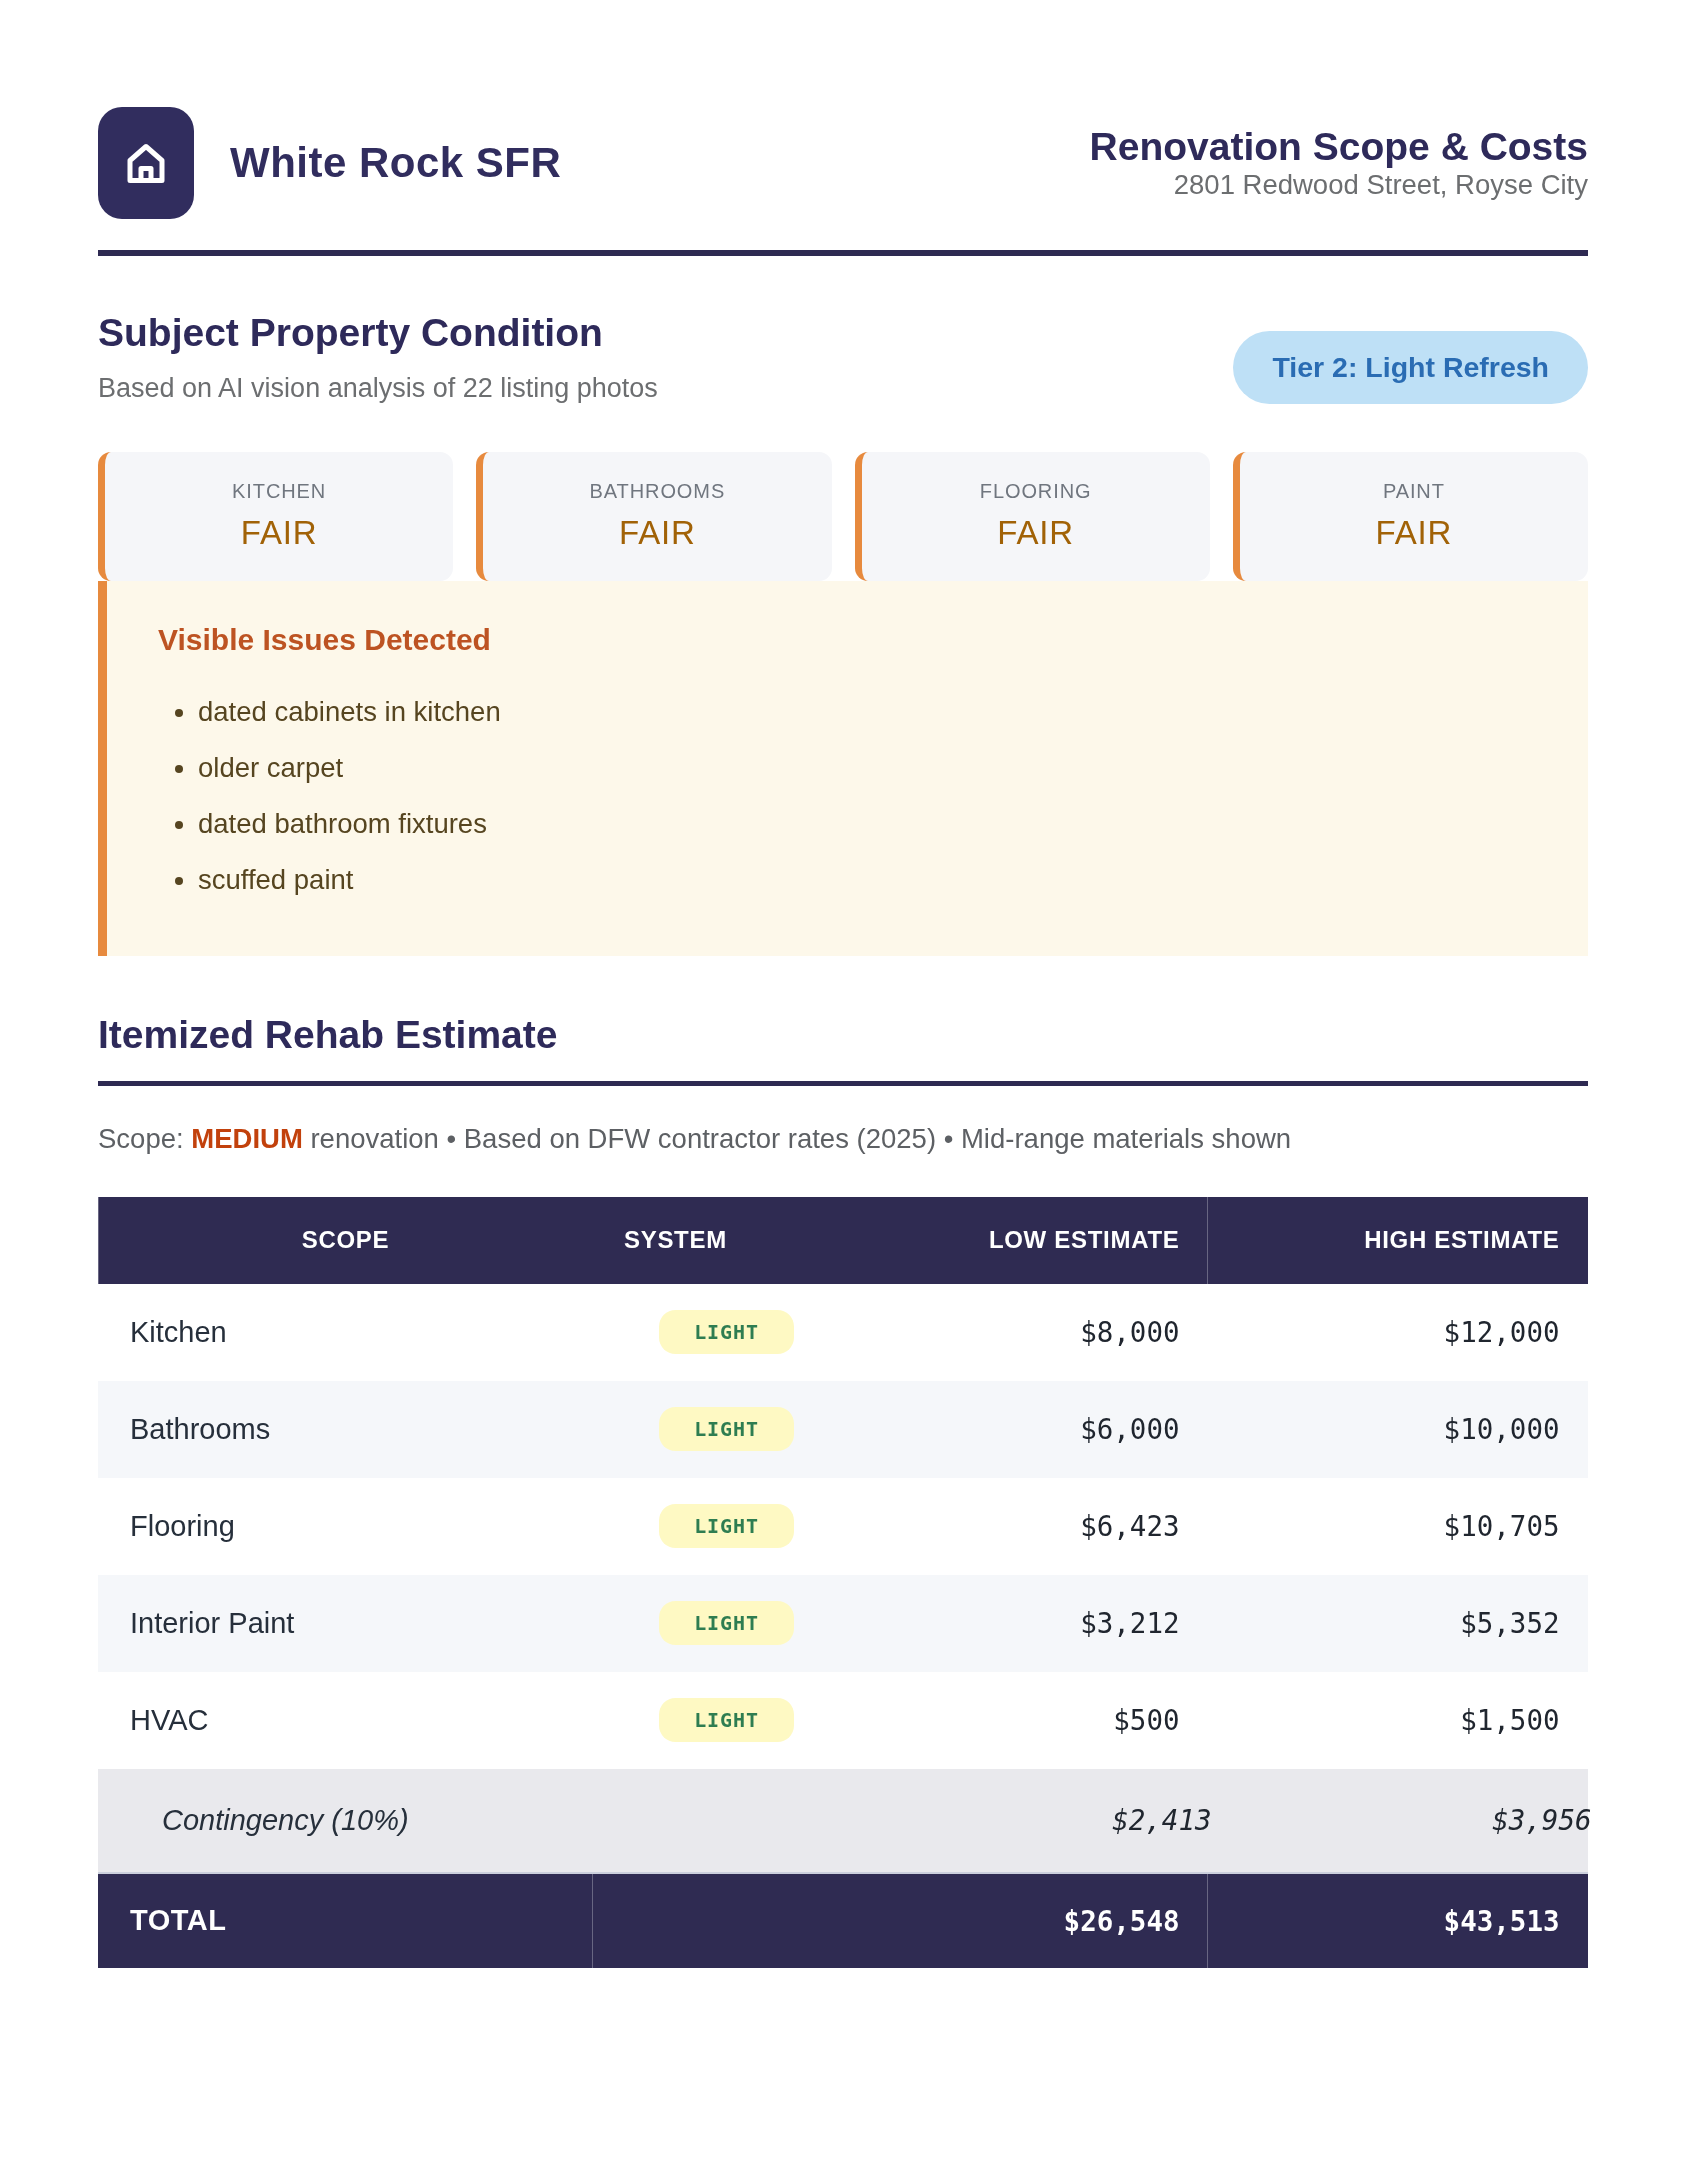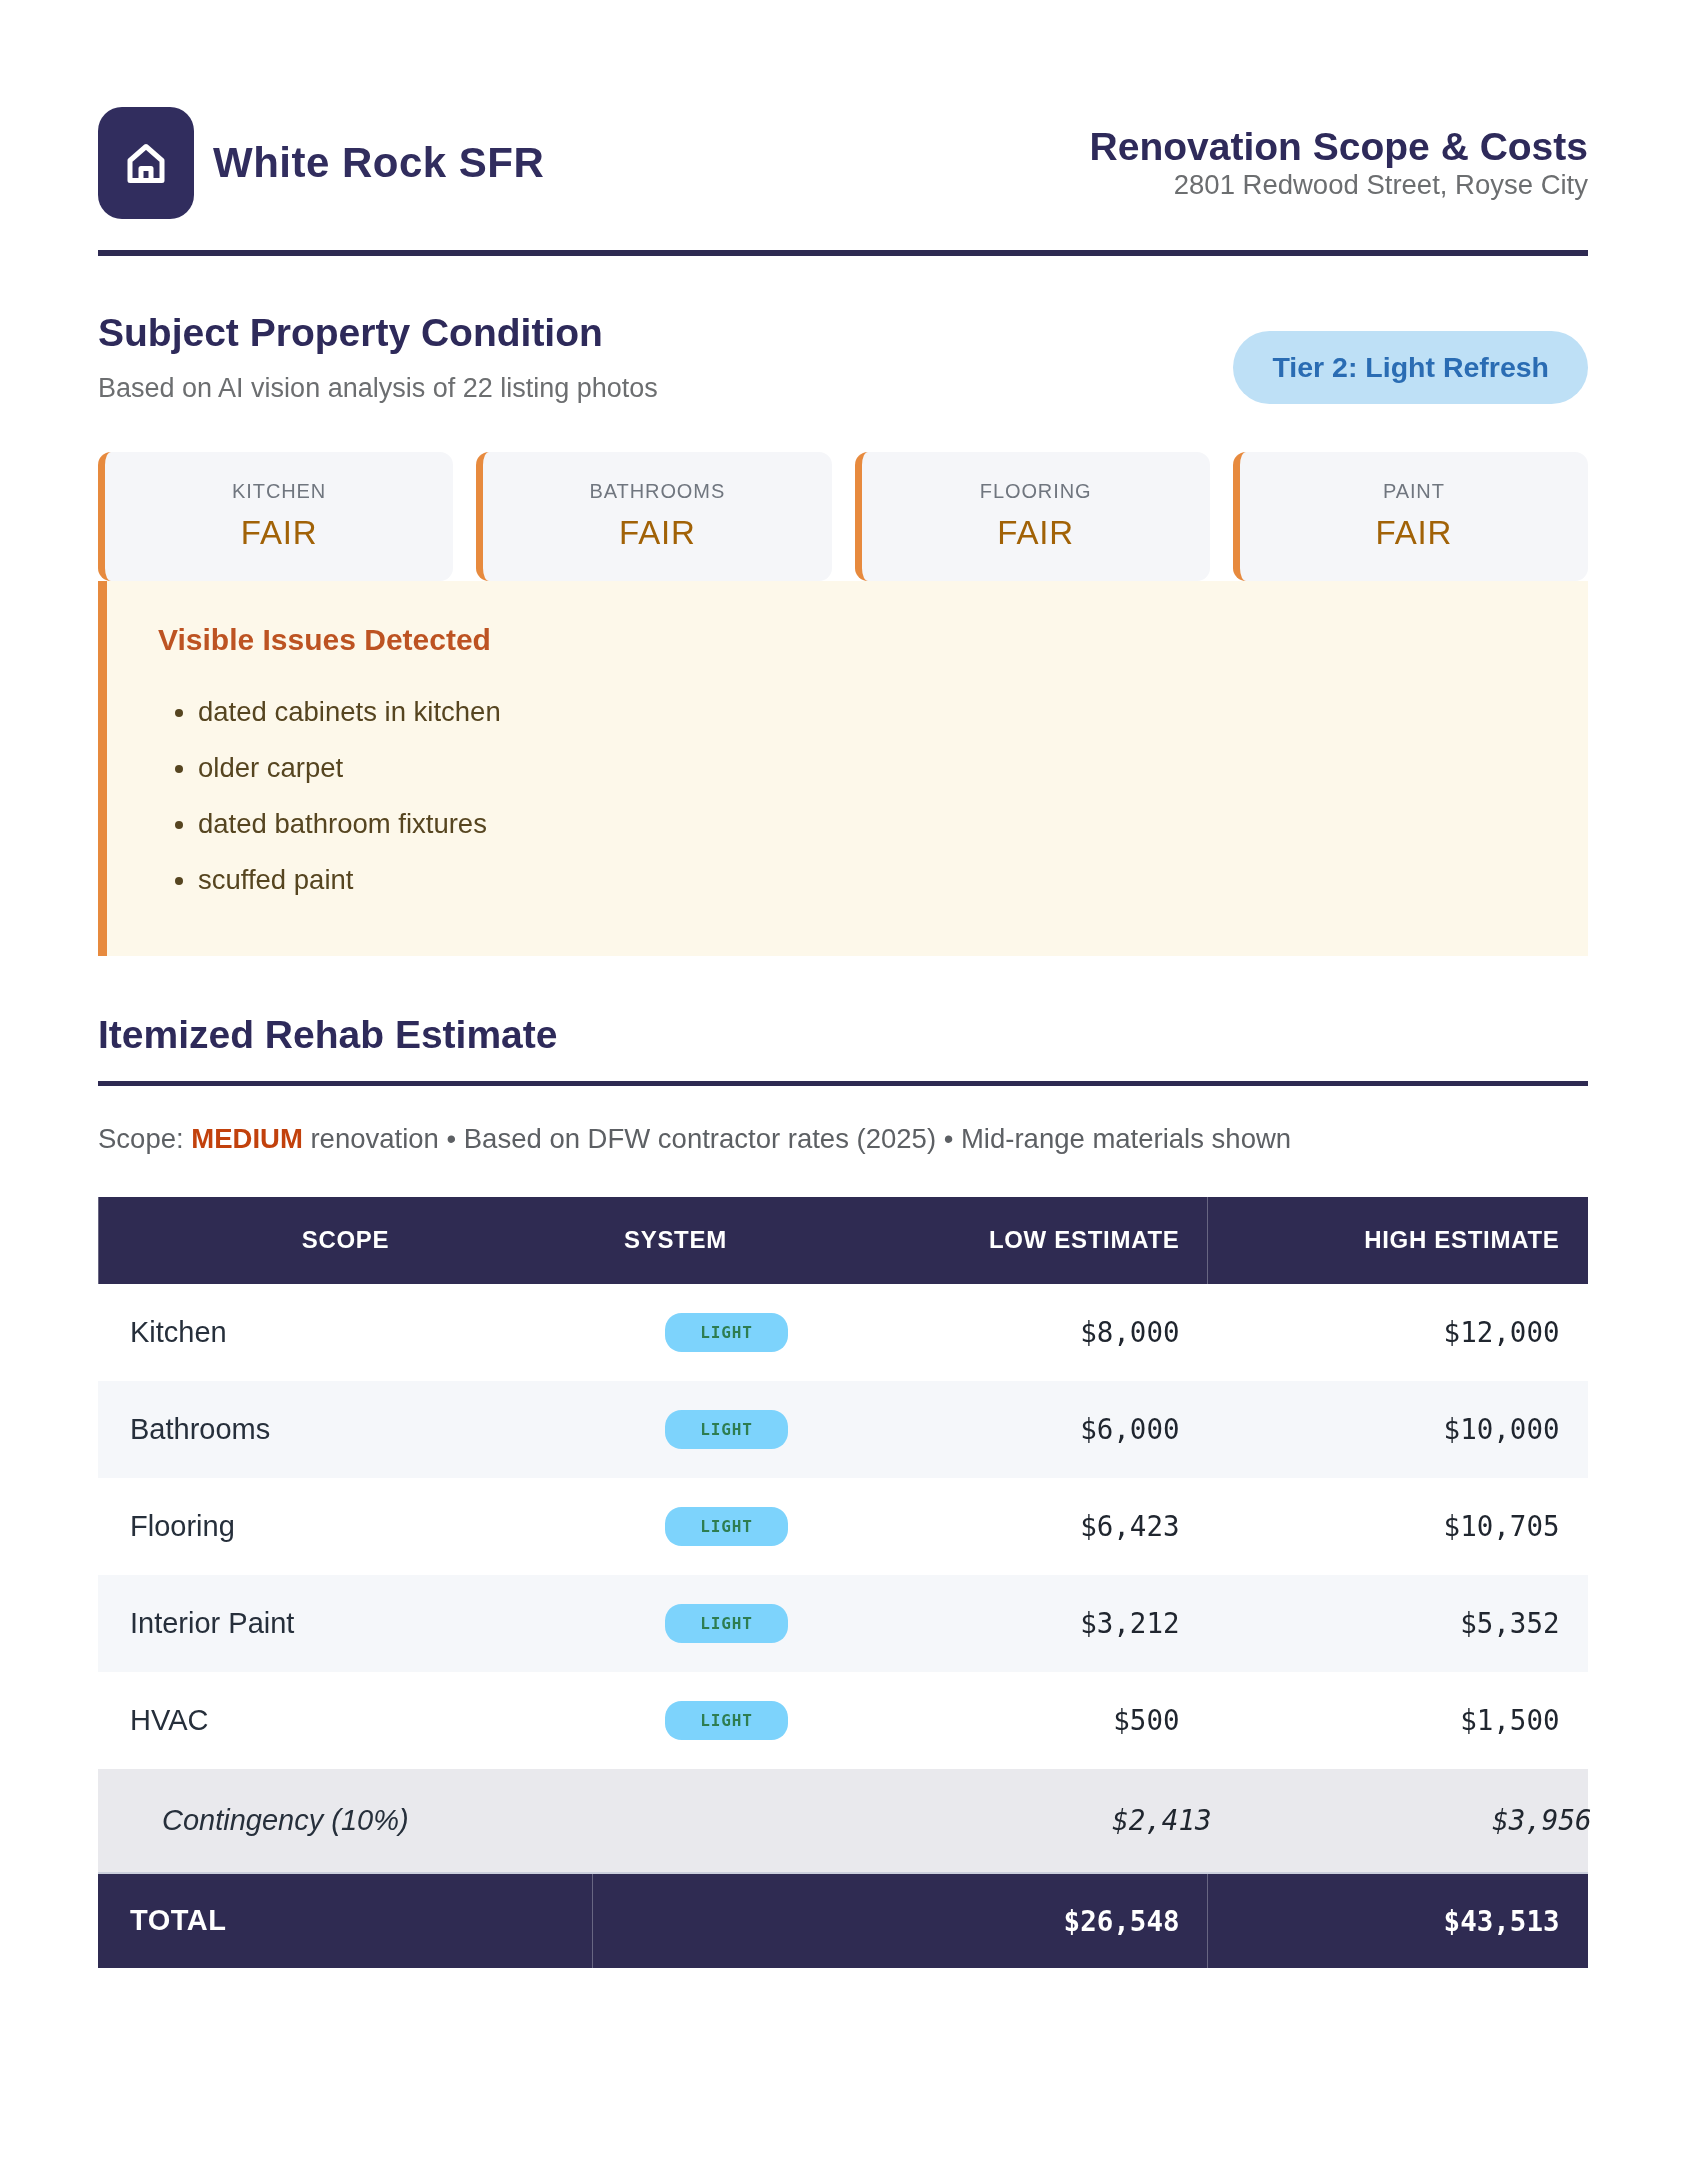--- a/index.html
+++ b/index.html
@@ -5,21 +5,21 @@
   * { margin:0; padding:0; box-sizing:border-box; }
   html,body { background:#ffffff; }
   .page {
     position:relative; width:1686px; height:2182px; background:#ffffff;
     font-family:"Liberation Sans", sans-serif; overflow:hidden;
   }
   .content { padding:0 98px; }
 
   
   .top { display:flex; justify-content:space-between; align-items:center; padding-top:107px; }
-  .brand { display:flex; align-items:center; gap:19px; }
+  .brand { display:flex; align-items:center; gap:36px; }
   .logo {
     width:96px; height:112px; background:#312d5e; border-radius:24px;
     display:flex; align-items:center; justify-content:center; flex:0 0 auto;
   }
   .brand-name { font-size:42px; font-weight:bold; color:#312d5e; letter-spacing:0.5px; }
   .doc-meta { text-align:right; }
   .doc-title { font-size:39px; font-weight:bold; color:#2e2a5a; }
   .doc-subtitle { font-size:27.5px; color:#6c6e70; }
 
   .rule-thick { height:5.5px; background:#2e2a52; border:none; margin-top:31px; }
@@ -66,22 +66,22 @@
   .c3, .c4 { justify-content:flex-end; padding-right:27.5px; }
 
   .trow.head { background:#2f2b52; min-height:87px; }
   .trow.head .cell { color:#ffffff; font-size:24px; font-weight:bold; letter-spacing:0.7px; }
   .trow.head .c2, .trow.head .c4,
   .trow.total .c2, .trow.total .c4 { border-left:1.8px solid rgba(255,255,255,0.28); }
 
   .sys-label { font-size:29px; color:#262f3b; }
   .money { font-family:"DejaVu Sans Mono", monospace; font-size:27.5px; color:#20262f; }
   .light-badge {
-    font-family:"DejaVu Sans Mono", monospace; font-size:16px; font-weight:bold;
-    color:#2e7d51; background:#7dd3fc; padding:10px 35px; border-radius:16.5px; letter-spacing:0.9px;
+    font-family:"DejaVu Sans Mono", monospace; font-size:20px; font-weight:bold;
+    color:#2e7d51; background:#fef9c3; padding:10px 35px; border-radius:16.5px; letter-spacing:0.9px;
   }
   .r-alt { background:#f5f7fa; }
   .trow.contingency { background:#e9e9ed; min-height:103px;padding-left:32px; }
   .trow.contingency .sys-label, .trow.contingency .money { font-style:italic; }
   .trow.total { background:#2f2b52; border-top:2.8px solid #ccd0dd; min-height:96px; }
   .trow.total .sys-label { color:#ffffff; font-weight:bold; letter-spacing:0.5px; }
   .trow.total .money { color:#ffffff; font-weight:bold; }
 </style>
 </head>
 <body>

